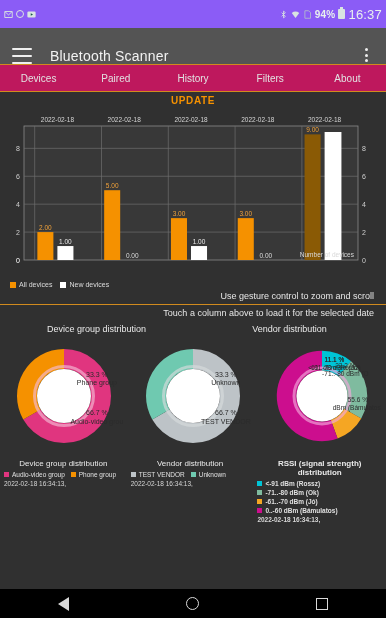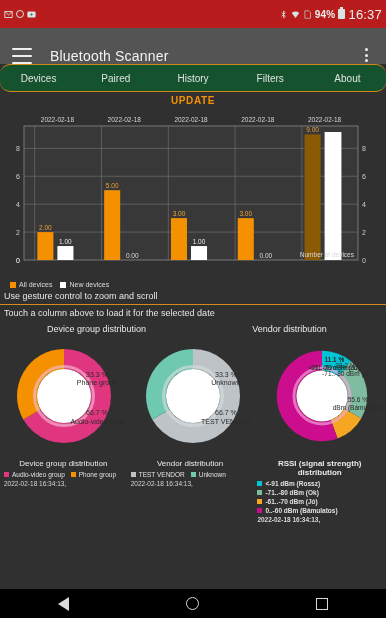--- a/index.html
+++ b/index.html
@@ -6,21 +6,21 @@
   html, body {
     width: 386px; height: 618px;
     background: #000;
     font-family: "Liberation Sans", sans-serif;
     overflow: hidden;
   }
   #app { position: relative; width: 386px; height: 618px; background: #303030; }
 
   
   .statusbar {
-    height: 28px; background: #b91c1c; display: flex; align-items: center;
+    height: 28px; background: #8b5cf6; display: flex; align-items: center;
     padding: 12px 4px; color: #e8f0ee; font-size: 9px; letter-spacing: .2px;
   }
   .sb-left { display: flex; align-items: center; gap: 3px; }
   .sb-right { margin-left: auto; display: flex; align-items: center; gap: 3px; }
   .sb-ico { width: 9px; height: 9px; display: inline-block; }
   .sb-circ { width: 8px; height: 8px; border: 1.4px solid #d8e4e1; border-radius: 50%; display:inline-block;}
   .sb-batt { width: 7px; height: 10px; background: #d8e4e1; border-radius: 1px; display:inline-block; position: relative;}
   .sb-batt:after{content:"";position:absolute;top:-2px;left:2px;width:3px;height:2px;background:#d8e4e1;}
   .sb-time { font-size: 13px; font-weight: 500; }
   .sb-pct { font-size: 10px; font-weight: 600; }
@@ -31,23 +31,23 @@
     padding: 0 12px; color: #f2f2f2;
   }
   .menu-btn { width: 20px; height: 16px; display:flex; flex-direction: column; justify-content: space-between; cursor:pointer;}
   .menu-btn span { display:block; height: 2px; background:#efefef; border-radius:1px;}
   .appbar-title { margin-left: 18px; font-size: 14px; letter-spacing: .2px; }
   .overflow-btn { margin-left: auto; width: 16px; height: 18px; display:flex; flex-direction:column; align-items:center; justify-content:space-between; padding: 2px 0; cursor:pointer;}
   .overflow-btn i { width: 3px; height: 3px; background:#efefef; border-radius:50%; display:block;}
 
   
   .tabbar {
-    height: 28px; background:#14532d;
+    height: 28px; background:#be185d;
     border-top: 1px solid #d08a1e; border-bottom: 1px solid #d08a1e;
-    display:flex; align-items:stretch;border-radius:10px;
+    display:flex; align-items:stretch;
   }
   .tab {
     flex: 1; display:flex; align-items:center; justify-content:center;
     color:#e2e2e2; font-size: 10px; position: relative; cursor:pointer;
   }
   .tab.active { color:#ffffff; }
   .tab.active:after {
     content:""; position:absolute; left:12%; right:12%; bottom:0; height:2px; background:#f59100;
   }
 
@@ -58,21 +58,21 @@
     letter-spacing:.6px; padding: 3px 0 2px;
   }
 
   .barchart-wrap { position: relative; height: 172px; padding: 0 2px; }
   .bar-svg { display:block; }
 
   .bar-legend { display:flex; align-items:center; gap:8px; padding: 1px 0 0 10px; }
   .bar-legend .li { display:flex; align-items:center; gap:3px; color:#dcdcdc; font-size:7px;}
   .sw { width:6px; height:6px; display:inline-block;}
 
-  .hint1, .hint2 { text-align:left; font-size:9px; color:#e6e6e6; padding: 3px 4px; }
+  .hint1, .hint2 { text-align:right; font-size:9px; color:#e6e6e6; padding: 3px 12px; }
   .hint2 { border-top:1px solid #d08a1e; }
 
   .donut-titles { display:flex; padding: 3px 0 0; }
   .donut-title { flex:1; text-align:center; color:#e9e9e9; font-size:9px; line-height:11px; }
 
   .donuts { display:flex; height: 122px; align-items:center; }
   .donut-cell { flex:1; display:flex; justify-content:center; align-items:center; position:relative;}
 
   .legend-block { padding: 2px 0 0; }
   .legends-row { display:flex; }

